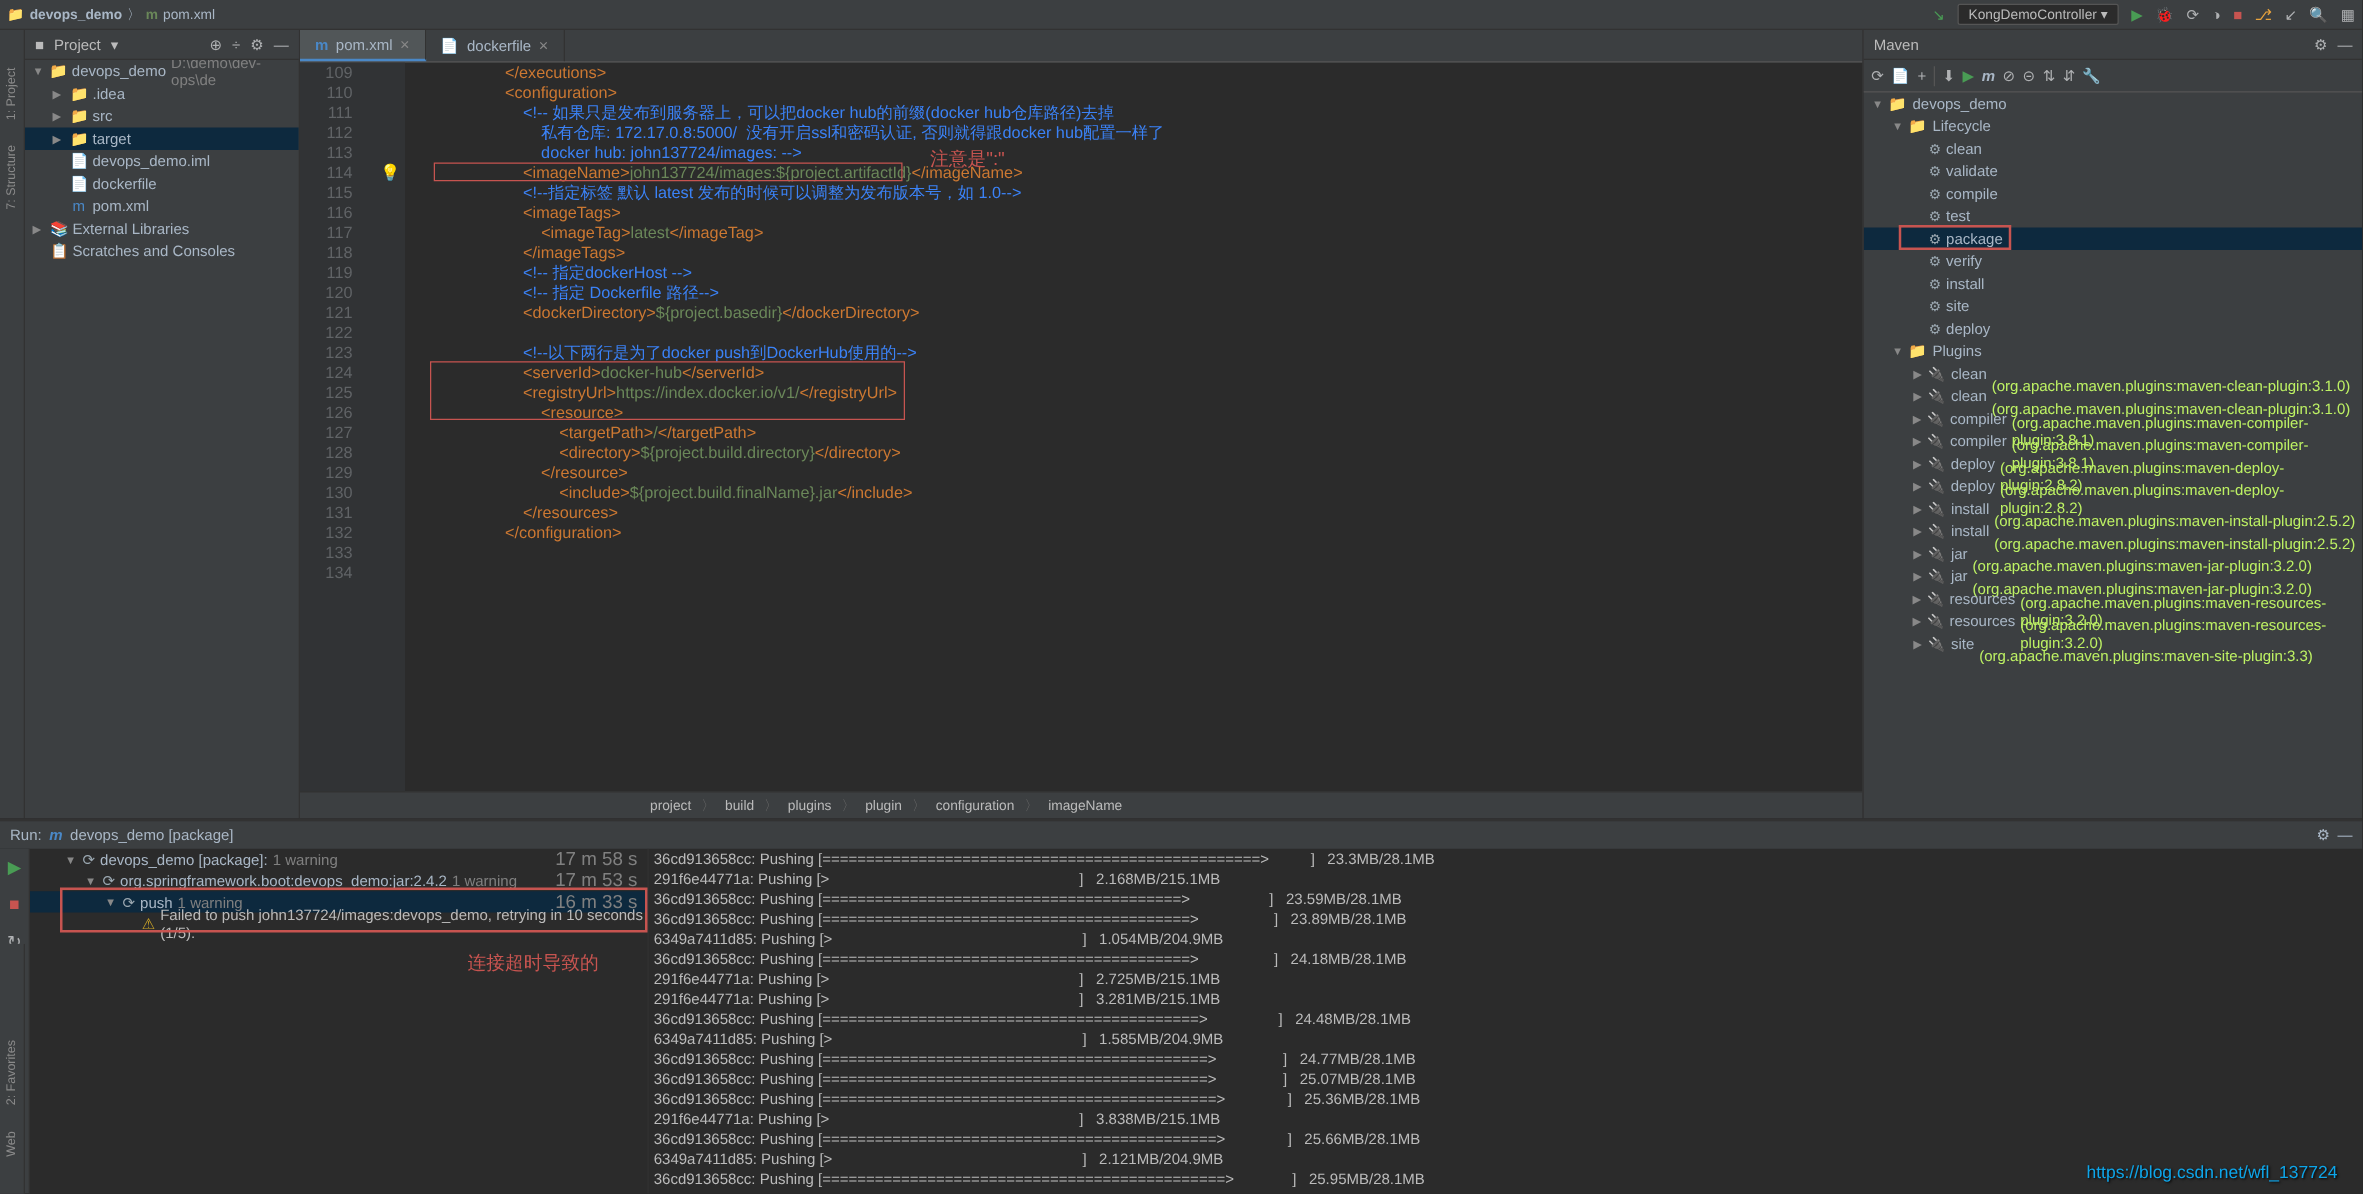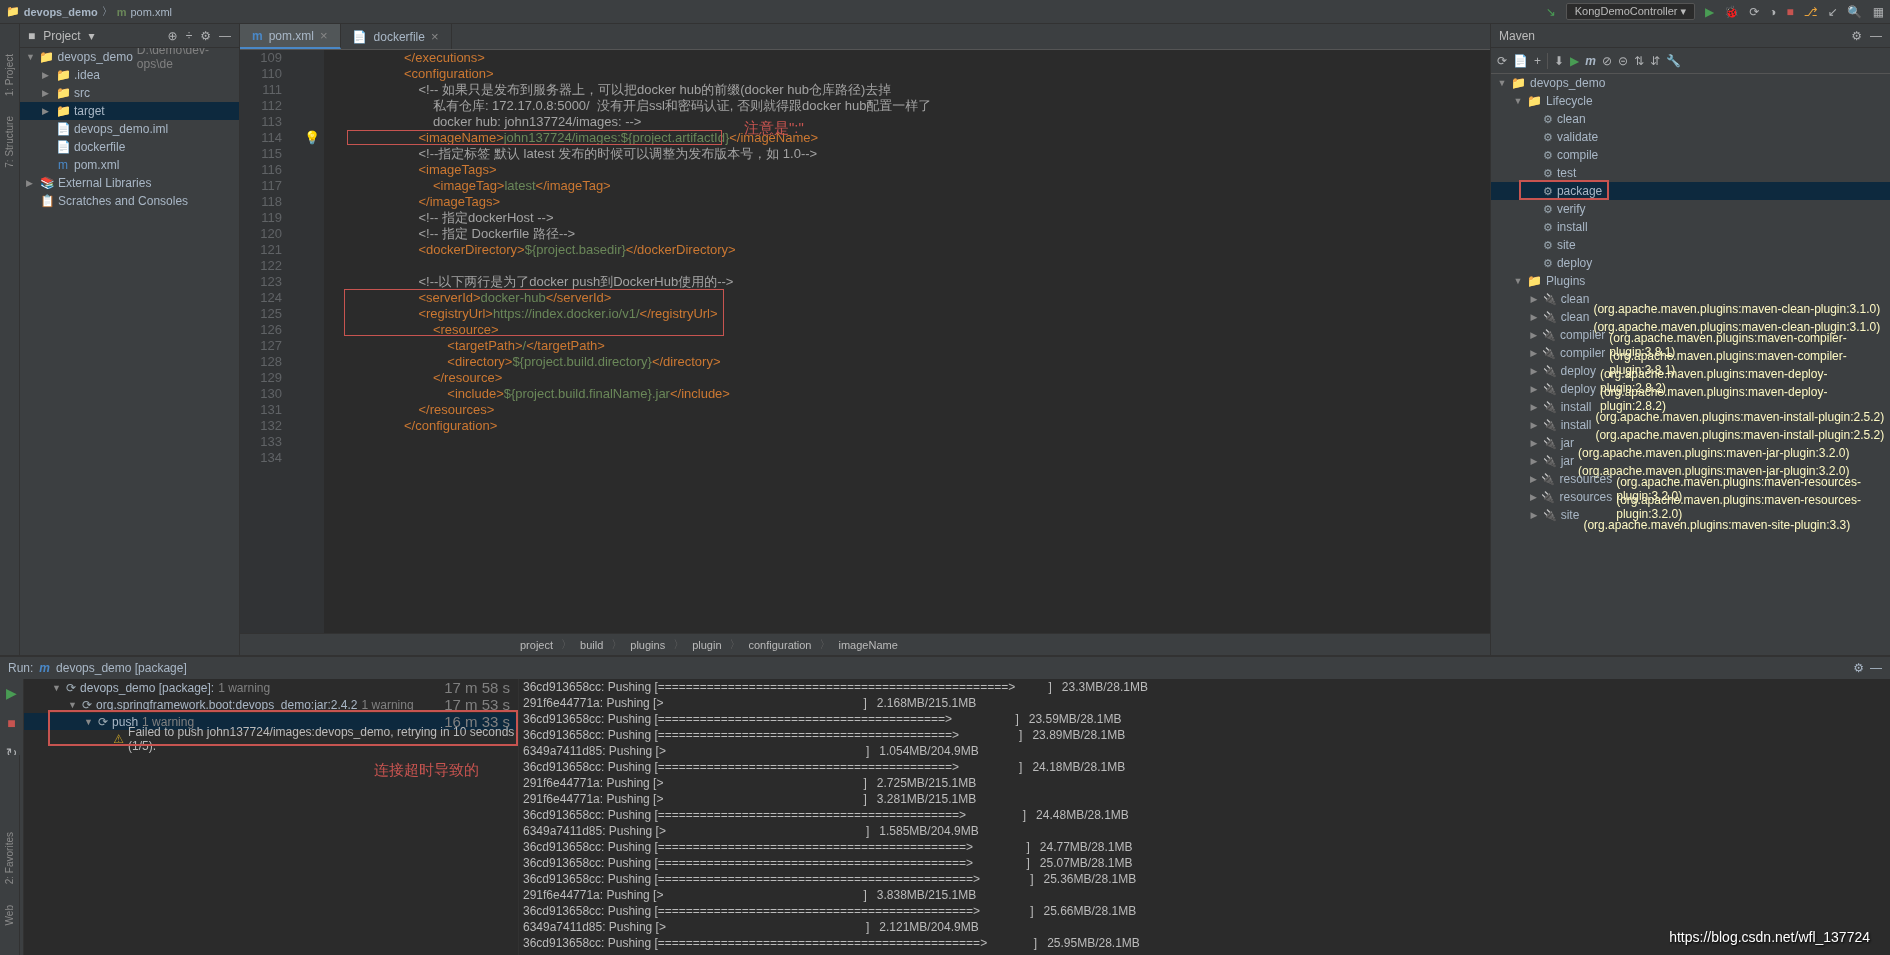--- a/index.html
+++ b/index.html
@@ -31,47 +31,47 @@
 .tab .close { color: #888; font-size: 13px; }
 .editor-content { flex: 1; display: flex; position: relative; font-family: "JetBrains Mono", Consolas, monospace; font-size: 13px; overflow: hidden; }
 .gutter { width: 60px; background: #313335; color: #606366; text-align: right; padding-right: 18px; line-height: 16px; }
 .gutter .ln { height: 16px; }
 .hint-col { width: 24px; background: #313335; }
 .hint-col .bulb { color: #c9a227; font-size: 13px; margin-top: 80px; text-align: center; }
 .code { flex: 1; line-height: 16px; padding-left: 80px; position: relative; }
 .code .line { height: 16px; white-space: pre; }
 .tag { color: #cc7832; }
 .str { color: #6a8759; }
-.cmt { color: #a3a3a3; }
+.cmt { color: #3b82f6; }
 .red-box { border: 1px solid #c75450; position: absolute; }
 .annot-red { color: #c75450; font-size: 15px; position: absolute; }
 .crumb-bar { height: 22px; background: #3c3f41; border-top: 1px solid #323232; display: flex; align-items: center; padding-left: 280px; font-size: 11px; gap: 8px; color: #888; }
 .crumb-bar span { color: #bbb; }
 .right-panel { width: 400px; background: #3c3f41; border-left: 1px solid #323232; display: flex; flex-direction: column; }
 .maven-toolbar { height: 26px; background: #3c3f41; border-bottom: 1px solid #555; display: flex; align-items: center; gap: 6px; padding: 0 6px; color: #afb1b3; }
 .maven-toolbar .mico { cursor: pointer; font-size: 12px; }
 .maven-tree { flex: 1; overflow: auto; font-size: 12px; }
 .mrow { display: flex; align-items: center; height: 18px; gap: 4px; cursor: pointer; }
 .mrow .arrow { width: 10px; font-size: 9px; color: #888; text-align: center; }
 .mrow.sel { background: #0d293e; }
 .mrow .gear { color: #9aa7b0; font-size: 11px; }
 .mrow .plug { color: #9aa7b0; font-size: 11px; }
-.mrow .dim { color: #fef9c3; margin-top: 20px; }
+.mrow .dim { color: #bef264; margin-top: 20px; }
 .bottom-panel { height: 300px; background: #2b2b2b; border-top: 2px solid #323232; display: flex; flex-direction: column; }
 .run-header { height: 22px; background: #3c3f41; display: flex; align-items: center; padding: 0 8px; gap: 6px; font-size: 12px; }
 .run-body { flex: 1; display: flex; overflow: hidden; }
 .run-gutter { width: 24px; background: #3c3f41; border-right: 1px solid #323232; display: flex; flex-direction: column; align-items: center; gap: 14px; padding-top: 6px; font-size: 14px; }
 .run-gutter span { cursor: pointer; color: #afb1b3; }
 .run-left { width: 495px; border-right: 1px solid #323232; font-size: 12px; position: relative; }
 .runrow { display: flex; align-items: center; height: 17px; gap: 4px; }
 .runrow .rt { margin-left: auto; color: #808080; padding-right: 8px; font-size: 15px; }
 .runrow .dim { color: #808080; }
 .run-right { flex: 1; font-family: Consolas, monospace; font-size: 12px; line-height: 16px; color: #bbb; overflow: hidden; padding-left: 4px; }
 .run-right .crow { white-space: pre; height: 16px; }
-.watermark { position: fixed; bottom: 10px; right: 20px; color: #ffffff; font-size: 14px; text-shadow: 1px 1px 2px #000; }
+.watermark { position: fixed; bottom: 10px; right: 20px; color: #0ea5e9; font-size: 14px; text-shadow: 1px 1px 2px #000; }
 .red-box2 { border: 2px solid #c75450; position: absolute; }
 </style>
 </head>
 <body>
 
 <div class="top-bar">
   <div class="breadcrumb-top">
     <span class="folder-icon">📁</span>
     <b>devops_demo</b>
     <span>〉</span>

